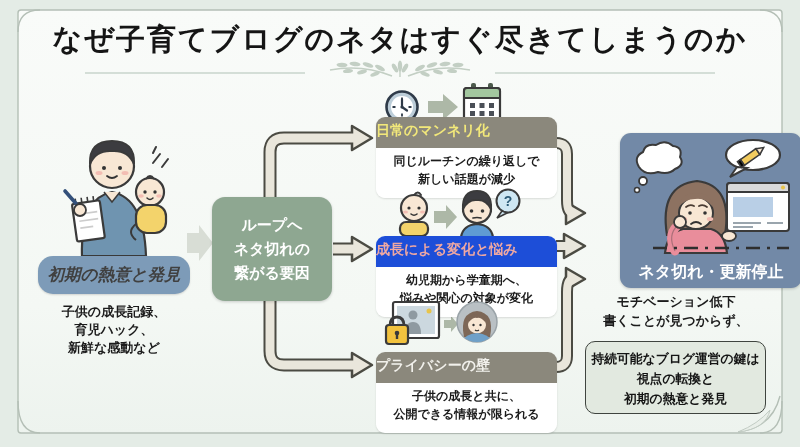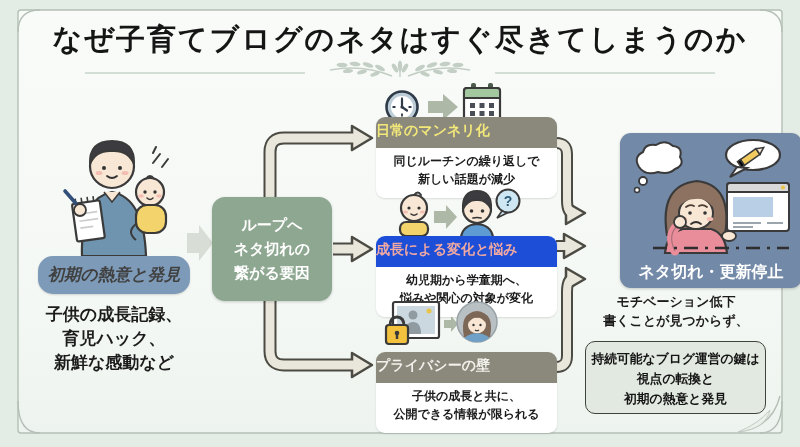--- a/index.html
+++ b/index.html
@@ -17,21 +17,21 @@
     font-weight:bold;font-size:29px;color:#151515;letter-spacing:2px;
   }
   .badge{
     border-radius:15px;color:#404040;font-weight:bold;text-align:center;
     display:flex;align-items:center;justify-content:center;
     box-shadow:0 1px 2px rgba(0,0,0,.15);
     font-style:italic;
   }
   #left-badge{left:38px;top:256px;width:152px;height:38px;font-size:16.5px;}
   #left-desc{left:18px;top:303px;width:192px;text-align:center;
-    font-size:17px;font-weight:bold;color:#1b1b1b;line-height:1.4;}
+    font-size:13px;font-weight:bold;color:#1b1b1b;line-height:1.4;}
   #cause-box{
     left:212px;top:197px;width:120px;height:104px;border-radius:13px;
     color:#fff;font-weight:bold;font-size:15px;line-height:1.6;
     display:flex;align-items:center;justify-content:center;text-align:center;
     box-shadow:0 1px 3px rgba(0,0,0,.18);
   }
   .card{width:181px;border-radius:9px;box-shadow:0 1px 2px rgba(0,0,0,.12);}
   .card-header{
     height:31px;line-height:27px;border-radius:9px 9px 0 0;
     text-align:left;font-weight:bold;font-size:14px;

